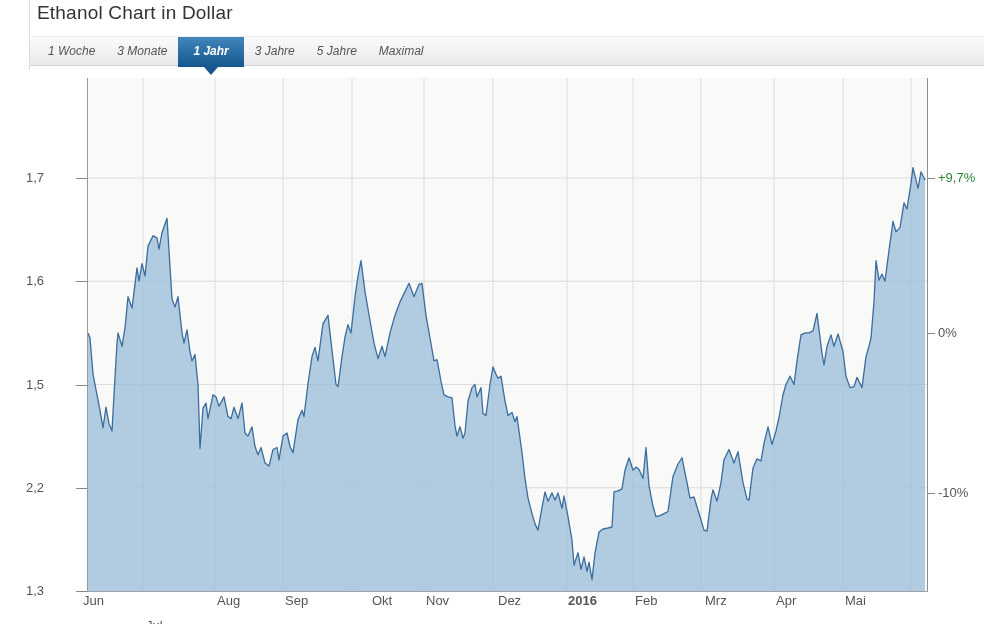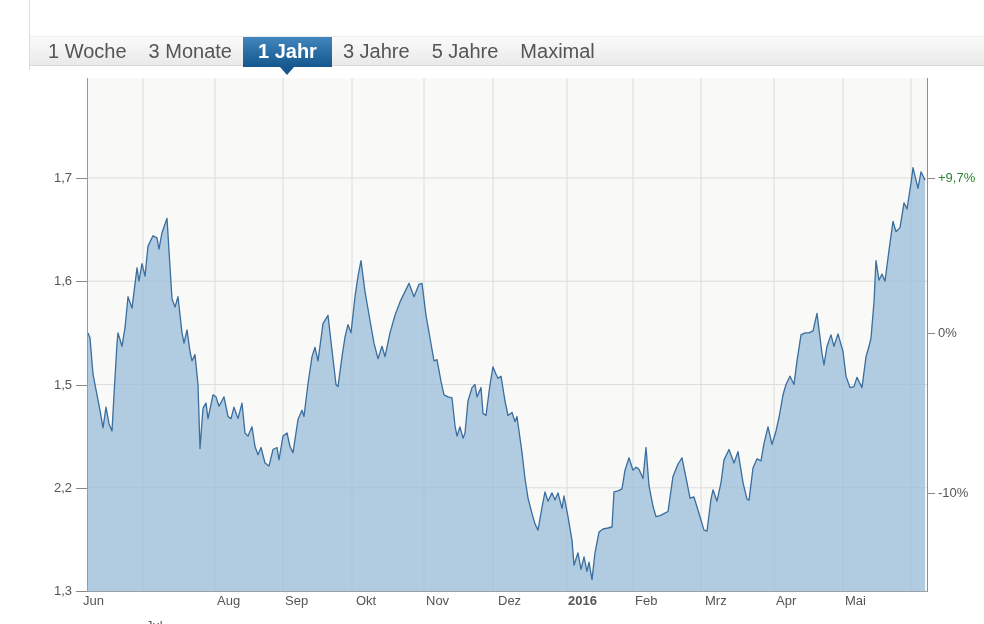--- a/index.html
+++ b/index.html
@@ -5,42 +5,43 @@
   html,body{margin:0;padding:0;background:#fff;}
   .screen{position:relative;width:984px;height:624px;background:#ffffff;overflow:hidden;
           font-family:"Liberation Sans","DejaVu Sans",sans-serif;}
   .left-edge{position:absolute;left:29px;top:0;width:1px;height:70px;background:#ddd;}
   .page-title{position:absolute;left:37px;top:2px;font-size:19px;color:#333;font-weight:400;letter-spacing:.2px;}
   
   .tabbar{position:absolute;left:30px;right:0;top:36px;height:30px;
           background:linear-gradient(#fbfbfb,#e9e9e9);
           border-top:1px solid #eee;border-bottom:1px solid #d6d6d6;
           padding-left:7px;box-sizing:border-box;white-space:nowrap;}
-  .tab{display:inline-block;height:30px;line-height:29px;padding:0 11px;font-size:20px;color:#555;
-       cursor:pointer;position:relative;vertical-align:top;}
+  .tab{display:inline-block;height:30px;line-height:29px;padding:0 11px;font-size:12px;color:#555;
+       cursor:pointer;position:relative;vertical-align:top;font-style:italic;}
   .tab.active{background:linear-gradient(#4286bd,#15568e);color:#fff;font-weight:bold;padding:0 15px;}
   .tab.active::after{content:"";position:absolute;left:50%;bottom:-8px;margin-left:-7px;
        border:7px solid transparent;border-top:8px solid #17578f;border-bottom:none;}
   
   .chart-wrap{position:absolute;left:0;top:0;width:984px;height:624px;}
   .plot{position:absolute;left:87px;top:78px;width:839px;height:513px;background:#f9f9f8;
         border-left:1px solid #9a9a9a;border-right:1px solid #8a8f96;border-bottom:1px solid #9aa1a9;}
   .plot svg{display:block;}
-  .ylabel{position:absolute;left:26px;width:46px;text-align:right;font-size:13px;color:#555;height:16px;line-height:16px;}
+  .ylabel{position:absolute;left:26px;width:46px;text-align:left;font-size:13px;color:#555;height:16px;line-height:16px;}
   .ytick{position:absolute;left:76px;width:11px;height:1px;background:#888;}
   .rtick{position:absolute;left:928px;width:7px;height:1px;background:#888;}
   .rlabel{position:absolute;left:938px;font-size:13px;color:#555;height:16px;line-height:16px;white-space:nowrap;}
   .rlabel.pos{color:#2d8531;}
   .mlabel{position:absolute;top:593px;width:64px;margin-left:-32px;text-align:left;font-size:13px;color:#555;}
 </style>
 </head>
 <body>
 
 <div class="screen">
   <div class="left-edge"></div>
+  <div class="page-title">Ethanol Chart in Dollar</div>
 
   <div class="tabbar" id="tabbar"><span class="tab">1 Woche</span><span class="tab">3 Monate</span><span class="tab active">1 Jahr</span><span class="tab">3 Jahre</span><span class="tab">5 Jahre</span><span class="tab">Maximal</span></div>
 
   <div class="chart-wrap" id="chartwrap">
     <div class="plot" id="plot">
       <svg id="chartsvg" width="839" height="513" viewBox="0 0 839 513">
           <line x1="55" y1="0" x2="55" y2="513" stroke="#dcdcdc" stroke-width="1"></line>
           <line x1="127" y1="0" x2="127" y2="513" stroke="#dcdcdc" stroke-width="1"></line>
           <line x1="195" y1="0" x2="195" y2="513" stroke="#dcdcdc" stroke-width="1"></line>
           <line x1="264" y1="0" x2="264" y2="513" stroke="#dcdcdc" stroke-width="1"></line>
@@ -73,21 +74,21 @@
       <div class="rtick" style="top: 178px;"></div>
       <div class="rlabel pos" style="top: 170px;">+9,7%</div>
       <div class="rtick" style="top: 332.875px;"></div>
       <div class="rlabel" style="top: 324.875px;">0%</div>
       <div class="rtick" style="top: 492.913px;"></div>
       <div class="rlabel" style="top: 484.913px;">-10%</div>
       <div class="mlabel" style="left: 115px;">Jun</div>
       <div class="mlabel" style="left: 178px; margin-top: 25px;">Jul</div>
       <div class="mlabel" style="left: 249px;">Aug</div>
       <div class="mlabel" style="left: 317px;">Sep</div>
-      <div class="mlabel" style="left: 388px;">Okt</div>
+      <div class="mlabel" style="left: 404px;">Okt</div>
       <div class="mlabel" style="left: 458px;">Nov</div>
       <div class="mlabel" style="left: 530px;">Dez</div>
       <div class="mlabel" style="left: 600px; font-weight: bold;">2016</div>
       <div class="mlabel" style="left: 667px;">Feb</div>
       <div class="mlabel" style="left: 737px;">Mrz</div>
       <div class="mlabel" style="left: 808px;">Apr</div>
       <div class="mlabel" style="left: 877px;">Mai</div>
     </div>
 </div>
 

